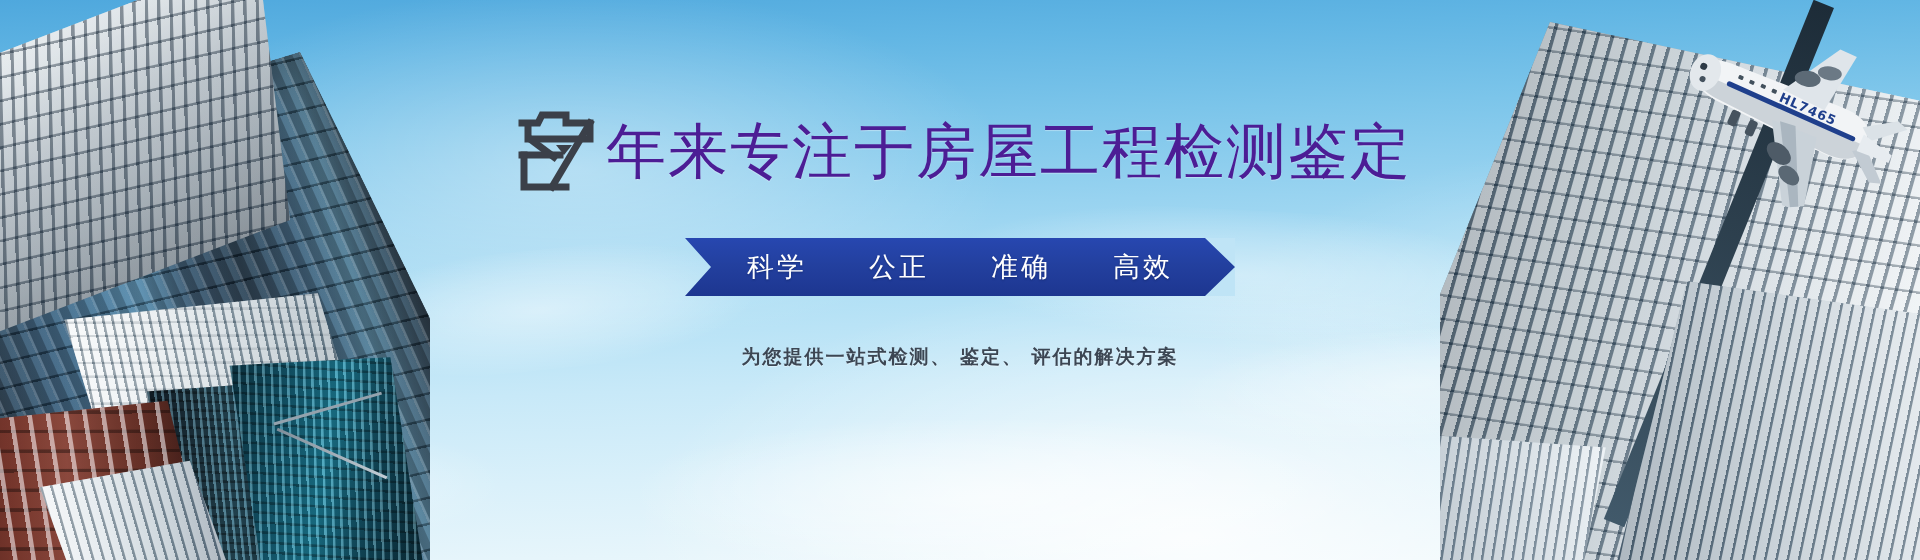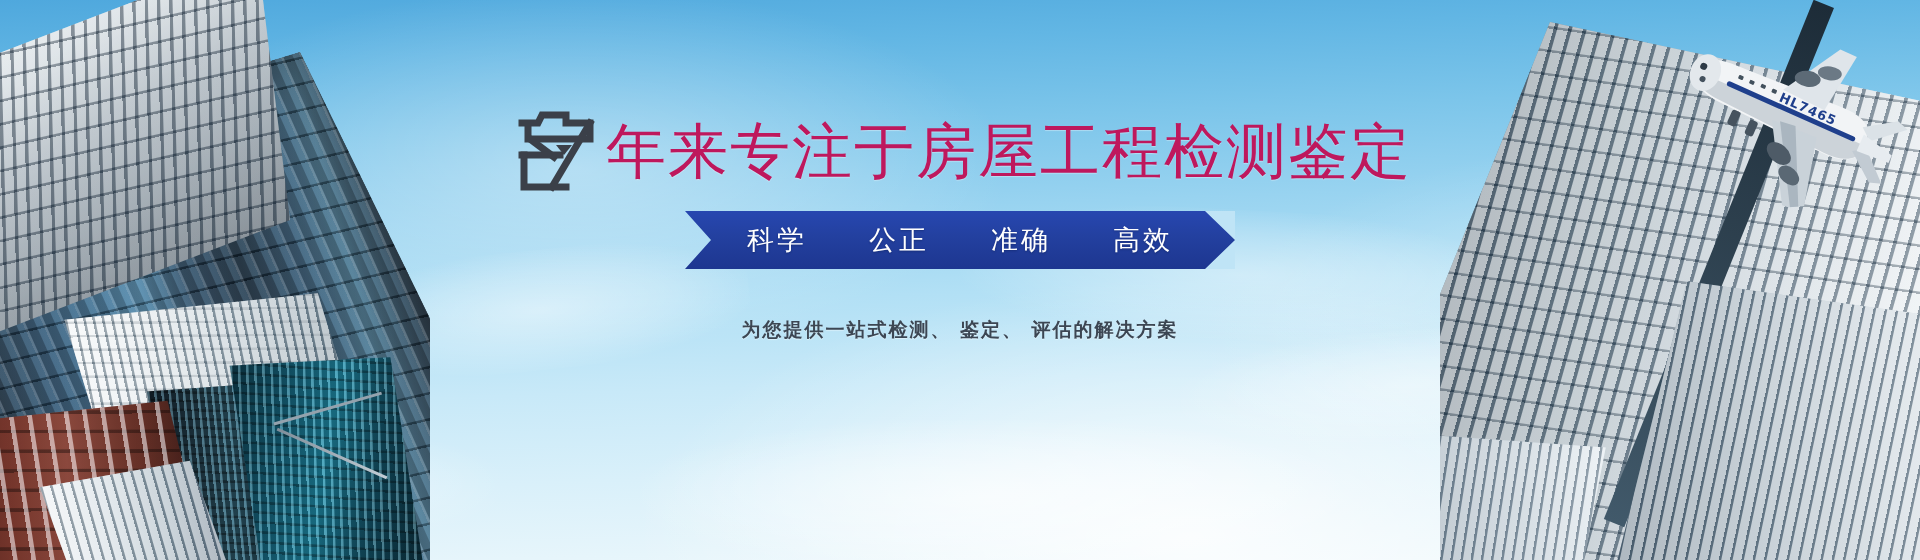--- a/index.html
+++ b/index.html
@@ -226,29 +226,29 @@
   }
   .headline-row {
     margin-top:108px;
     display:flex; align-items:center; gap:6px;
     height:86px;
   }
   .duo-logo { width:92px; height:84px; flex:none; }
   .headline {
     font-size:60px; line-height:1;
     letter-spacing:2px;
-    color:#be185d;
+    color:#4c1d95;
     font-weight:500;
     white-space:nowrap;
     text-shadow:0 1px 1px rgba(255,255,255,.35);
     font-family:"DejaVu Sans","Liberation Sans",sans-serif;
   }
 
   
-  .ribbon-wrap { margin-top:17px; position:relative; height:52px; }
+  .ribbon-wrap { margin-top:44px; position:relative; height:52px; }
   .ribbon {
     position:relative;
     height:58px;
     padding:0 62px;
     display:flex; align-items:center; gap:62px;
     background:linear-gradient(180deg,#2747b0 0%,#23409f 45%,#1d3690 100%);
     clip-path:polygon(0 0, 100% 0, 100% 100%, 0 100%, 26px 50%);
     box-shadow:0 2px 6px rgba(18,40,110,.30);
   }
   .ribbon::after {

